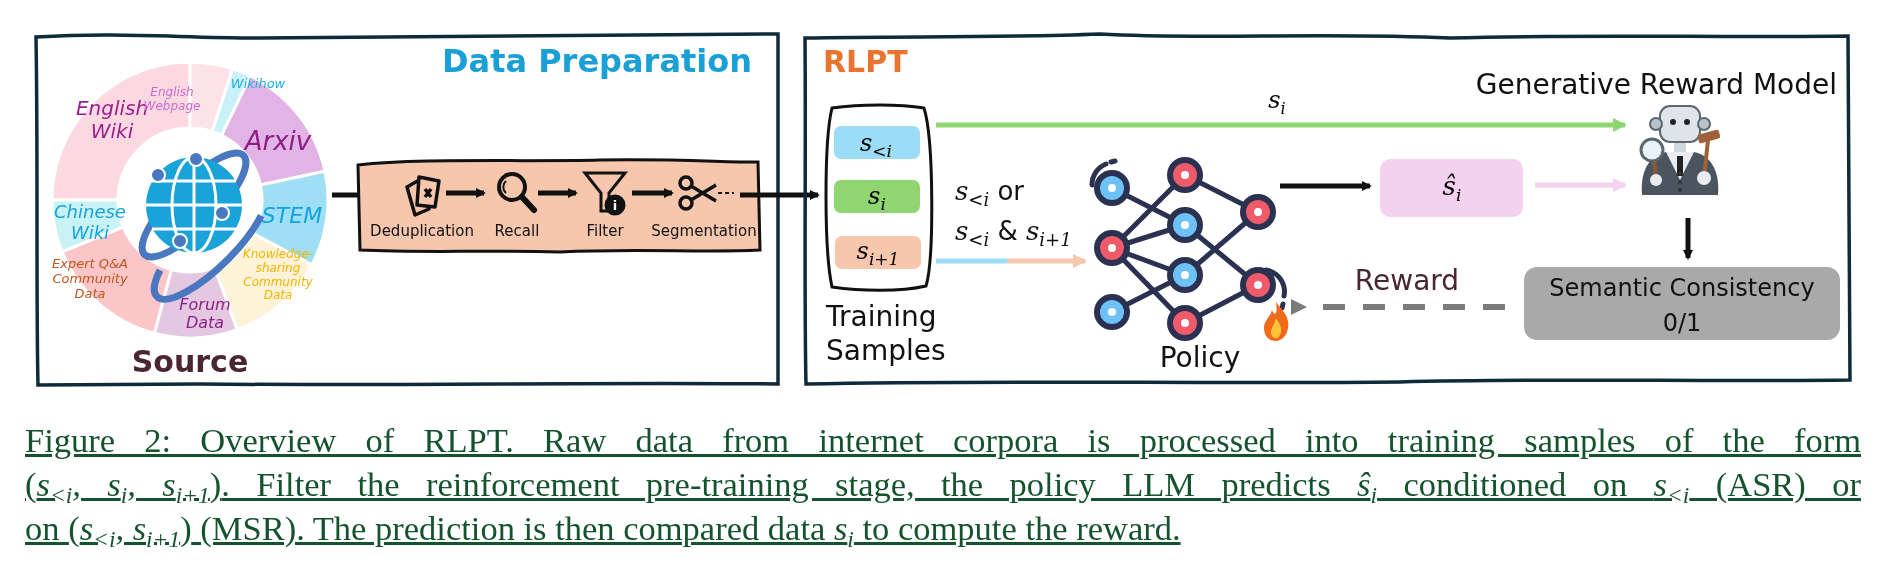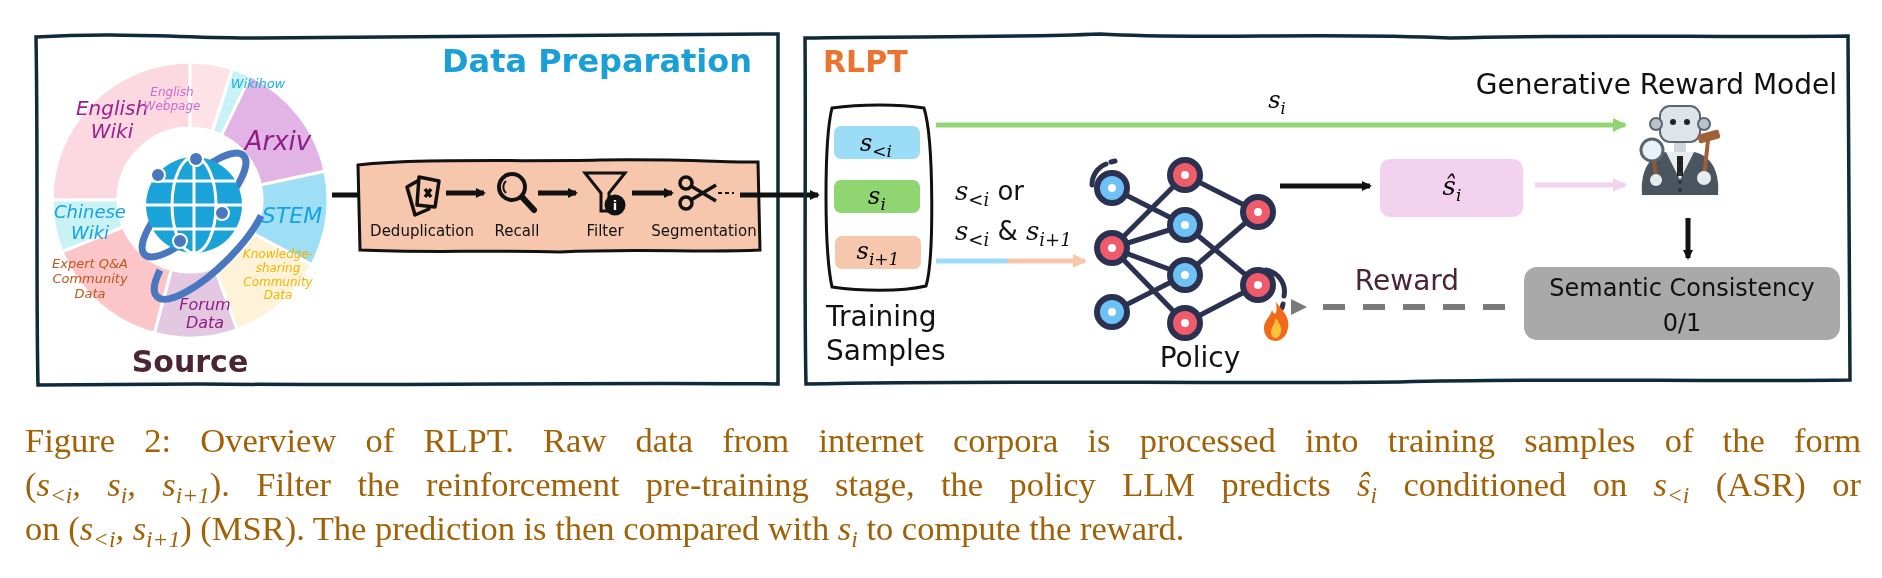--- a/index.html
+++ b/index.html
@@ -1,20 +1,20 @@
 <!DOCTYPE html>
 <html><head>
 <meta charset="utf-8">
 <style>
   html, body { margin:0; padding:0; background:#ffffff; }
   body { width:1882px; height:578px; overflow:hidden; position:relative; font-family:"DejaVu Sans", sans-serif; }
   #fig { position:absolute; left:0; top:0; }
   .hand { font-family:"DejaVu Sans", sans-serif; }
   .math { font-family:"DejaVu Serif", serif; font-style:italic; }
-  .caption { position:absolute; left:25px; width:1836px; top:418px; font-family:"Liberation Serif", serif; font-size:34.5px; line-height:44px; color:#a16207; text-align:justify; }
+  .caption { position:absolute; left:25px; width:1836px; top:418px; font-family:"Liberation Serif", serif; font-size:34.5px; line-height:44px; color:#14532d; text-align:justify;text-decoration:underline; }
   .caption .m { font-style:italic; }
   .caption sub { font-size:0.68em; vertical-align:-0.3em; line-height:0; }
   .caption .line { display:block; text-align-last:justify; white-space:nowrap; }
   .caption .line.last { text-align-last:left; }
 </style>
 </head>
 <body>
 
 <svg id="fig" width="1882" height="578" viewBox="0 0 1882 578">
   <defs>
@@ -220,14 +220,14 @@
     <text x="1682" y="331" text-anchor="middle" font-size="24" class="hand" fill="#111">0/1</text>
 
     <line x1="1505" y1="307" x2="1305" y2="307" stroke="#7a7a7a" stroke-width="6" stroke-dasharray="22 18" marker-end="url(#ah-gray)"></line>
     <text x="1407" y="290" text-anchor="middle" font-size="28" class="hand" fill="#4a2534">Reward</text>
   </g>
 </svg>
 
 <div class="caption">
   <span class="line">Figure 2:  Overview of RLPT. Raw data from internet corpora is processed into training samples of the form</span>
   <span class="line">(<span class="m">s<sub>&lt;i</sub>, s<sub>i</sub>, s<sub>i+1</sub></span>)<span>. Filter the reinforcement pre-training stage, the policy LLM predicts </span><span class="m">ŝ<sub>i</sub></span><span> conditioned on </span><span class="m">s<sub>&lt;i</sub></span><span> (ASR) or</span></span>
-  <span class="line last"><span>on </span>(<span class="m">s<sub>&lt;i</sub>, s<sub>i+1</sub></span>)<span> (MSR). The prediction is then compared with </span><span class="m">s<sub>i</sub></span><span> to compute the reward.</span></span>
+  <span class="line last"><span>on </span>(<span class="m">s<sub>&lt;i</sub>, s<sub>i+1</sub></span>)<span> (MSR). The prediction is then compared data </span><span class="m">s<sub>i</sub></span><span> to compute the reward.</span></span>
 </div>
 
 </body></html>

